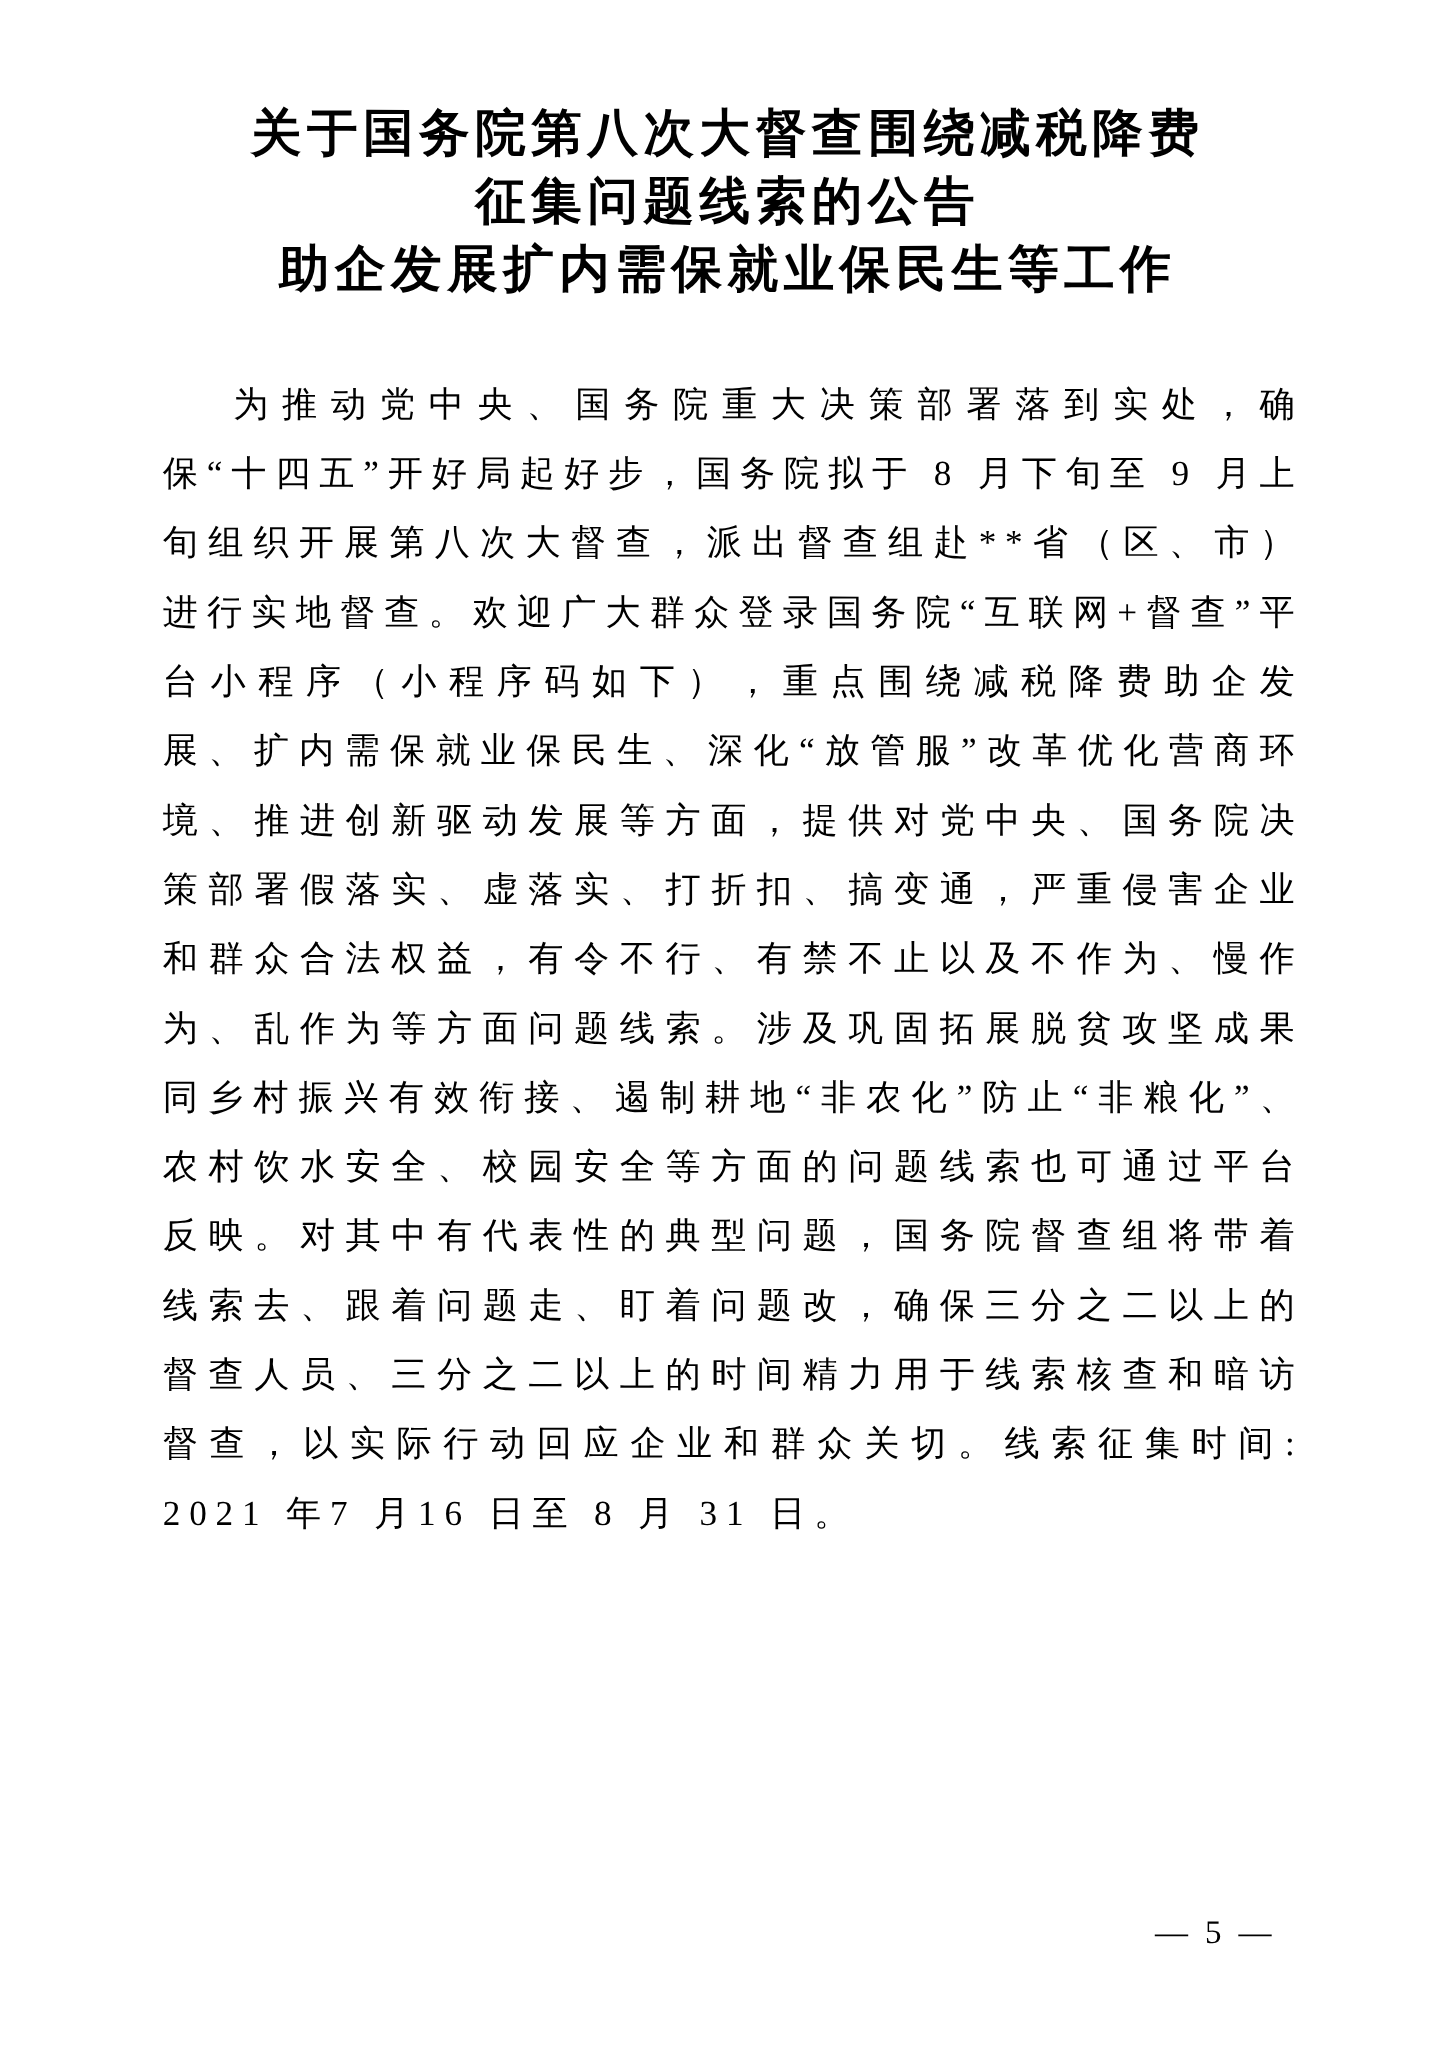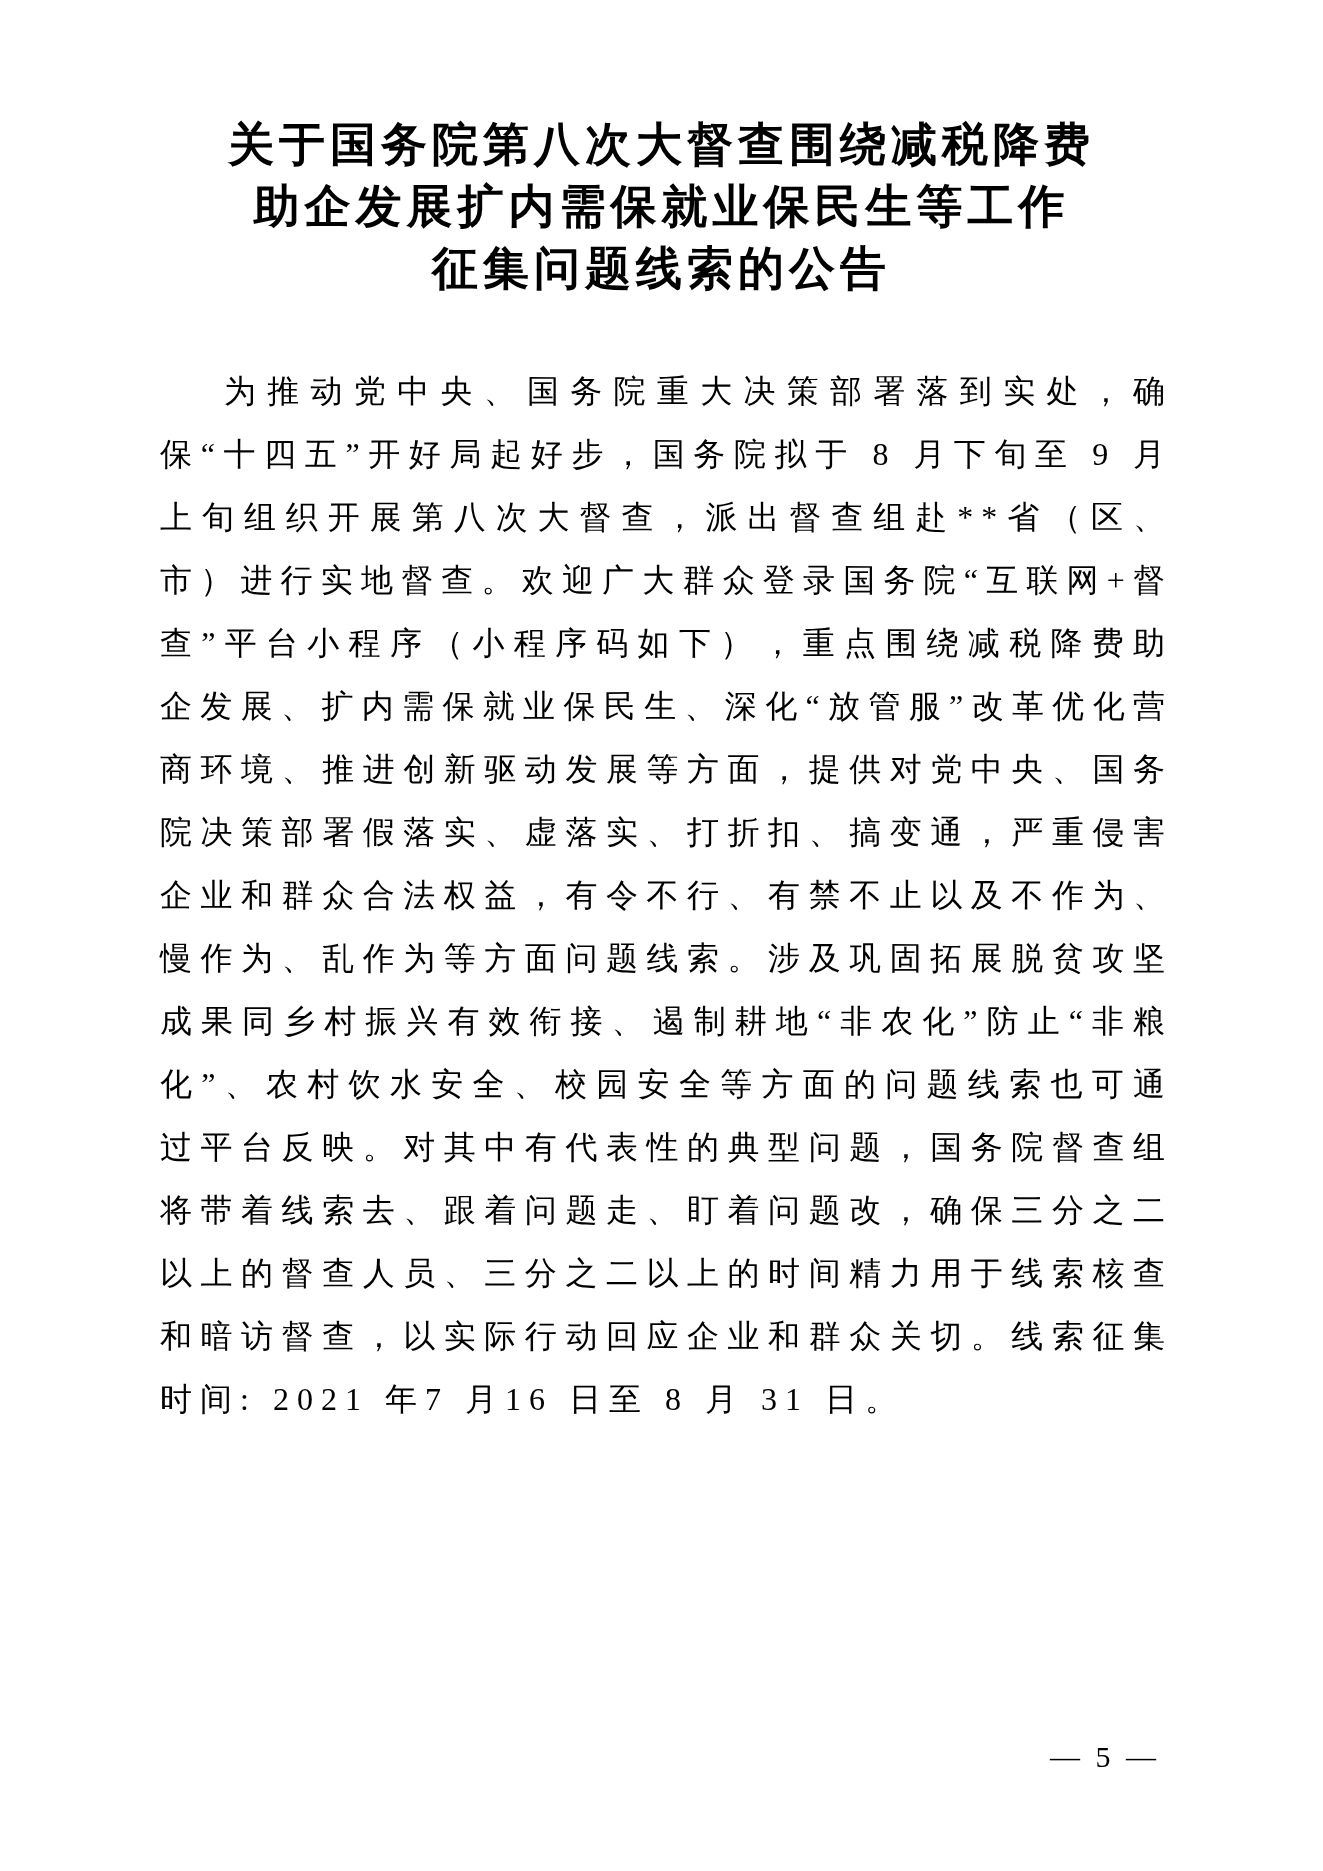--- a/index.html
+++ b/index.html
@@ -14,61 +14,61 @@
     font-family: "Liberation Serif", serif;
     color: #000000;
     overflow: hidden;
   }
   .page {
     position: absolute;
     inset: 0;
     background: #ffffff;
   }
   .doc-title {
-    padding-top: 114px;
+    padding-top: 90px;
     text-align: center;
     font-weight: bold;
     font-size: 46px;
     line-height: 62px;
     letter-spacing: 5px;
     font-family: "Liberation Serif", serif;
     color: #000000;
   }
   .doc-body {
     margin: 60px 138px 0 148px;
     font-size: 32px;
     line-height: 63px;
     text-align: justify;
     text-justify: inter-character;
     letter-spacing: 8px;
     color: #000000;
   }
   .doc-body p {
-    margin: 12px;
+    margin: 0;
     text-indent: 2em;
   }
   .page-number {
     position: absolute;
     top: 1740px;
     right: 163px;
     font-size: 30px;
     letter-spacing: 4px;
     color: #000000;
     font-family: "Liberation Serif", serif;
   }
 </style>
 </head>
 <body>
 
 <div class="page">
 
   <div class="doc-title">
     <div class="title-line">关于国务院第八次大督查围绕减税降费</div>
+    <div class="title-line">征集问题线索的公告</div>
     <div class="title-line">助企发展扩内需保就业保民生等工作</div>
-    <div class="title-line">征集问题线索的公告</div>
   </div>
 
   <div class="doc-body">
     <p>为推动党中央、国务院重大决策部署落到实处，确保“十四五”开好局起好步，国务院拟于 8 月下旬至 9 月上旬组织开展第八次大督查，派出督查组赴**省（区、市）进行实地督查。欢迎广大群众登录国务院“互联网+督查”平台小程序（小程序码如下），重点围绕减税降费助企发展、扩内需保就业保民生、深化“放管服”改革优化营商环境、推进创新驱动发展等方面，提供对党中央、国务院决策部署假落实、虚落实、打折扣、搞变通，严重侵害企业和群众合法权益，有令不行、有禁不止以及不作为、慢作为、乱作为等方面问题线索。涉及巩固拓展脱贫攻坚成果同乡村振兴有效衔接、遏制耕地“非农化”防止“非粮化”、农村饮水安全、校园安全等方面的问题线索也可通过平台反映。对其中有代表性的典型问题，国务院督查组将带着线索去、跟着问题走、盯着问题改，确保三分之二以上的督查人员、三分之二以上的时间精力用于线索核查和暗访督查，以实际行动回应企业和群众关切。线索征集时间: 2021 年7 月16 日至 8 月 31 日。</p>
   </div>
 
   <div class="page-number">— 5 —</div>
 
 </div>
 

